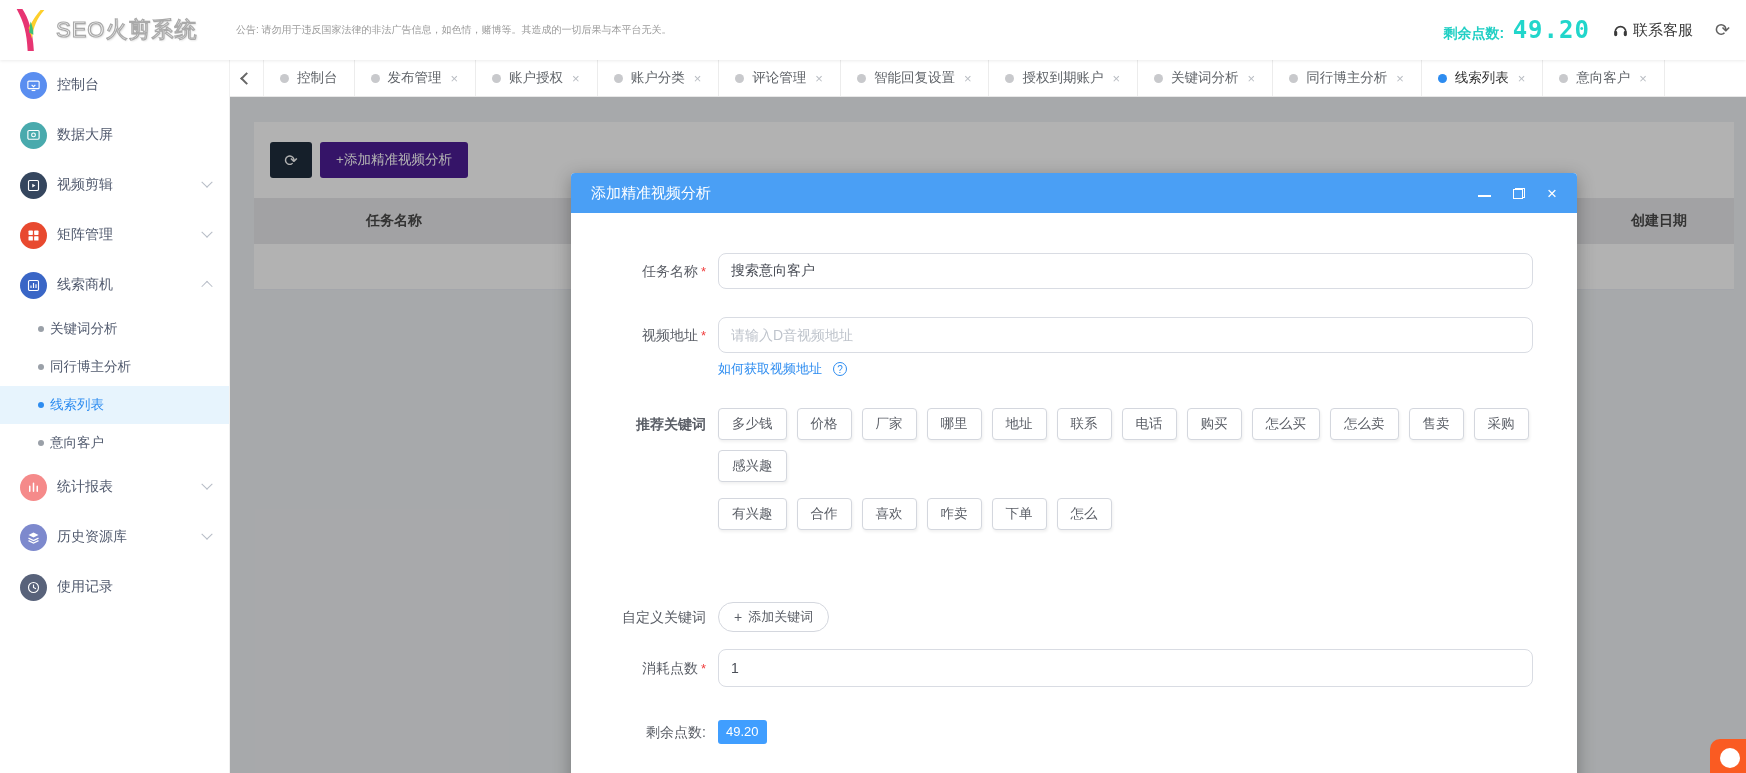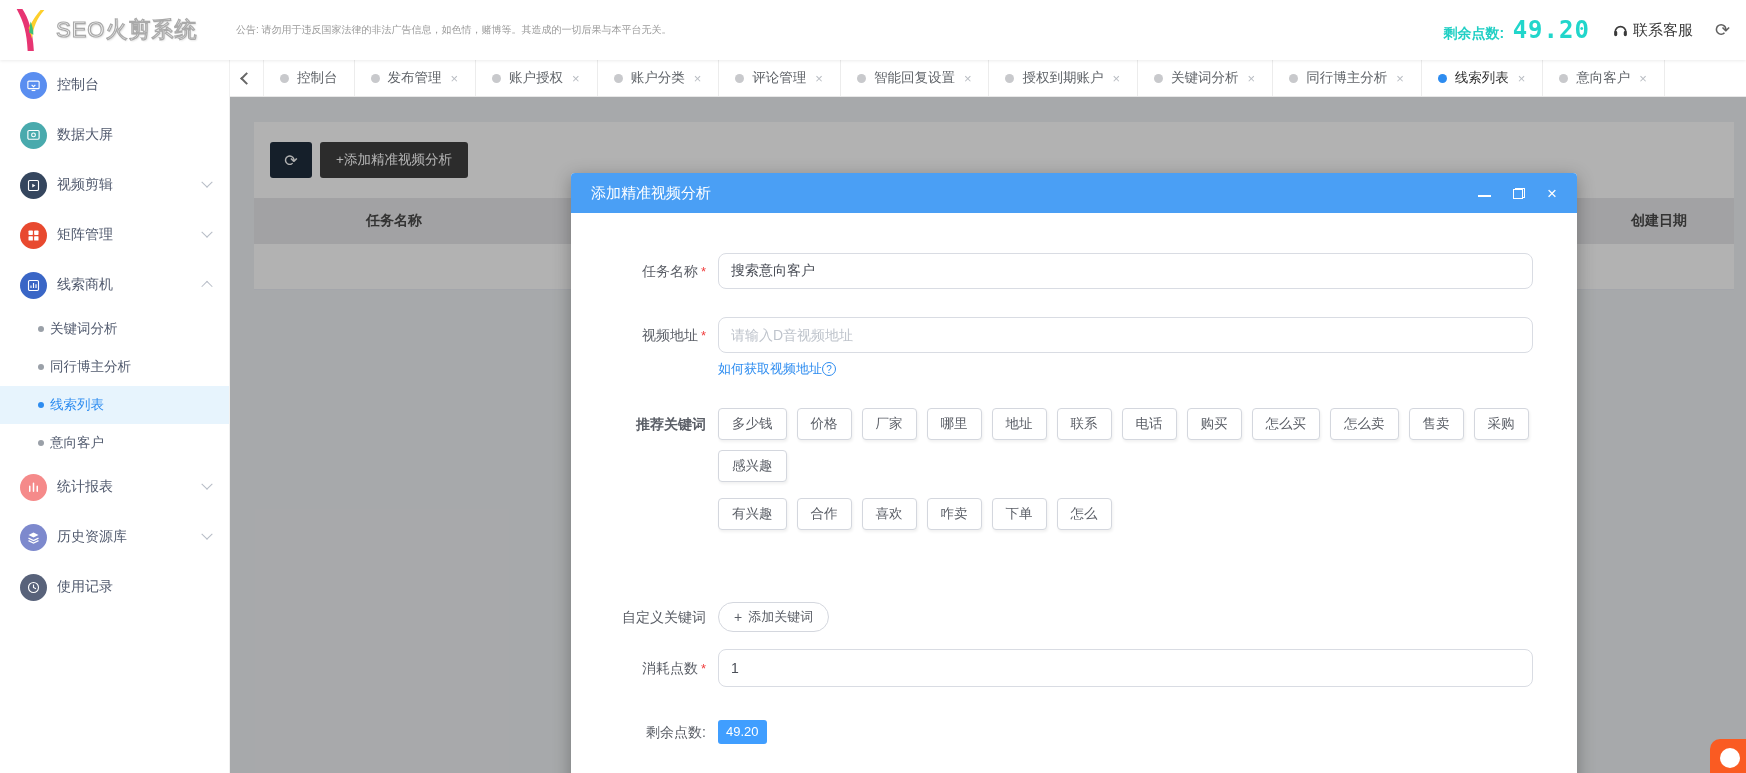--- a/index.html
+++ b/index.html
@@ -54,21 +54,21 @@
   .tab.active .dot { background:#2d8cf0; }
   .tab.active .tab-label { color:#2f2f2f; }
   .tab-close { color:#b8bcc2; font-size:13px; padding:0 1px; }
 
   
   .content { flex:1; position:relative; background:#f0f2f5; overflow:hidden; }
   .card { position:absolute; left:24px; right:12px; top:25px; height:168px; background:#fff; }
   .toolbar { display:flex; gap:8px; padding:20px 0 0 16px; }
   .btn-refresh { width:42px; height:36px; background:#1f2d3d; color:#fff; border:none;
     border-radius:3px; font-size:16px; cursor:pointer; }
-  .btn-add { height:36px; background:#404040; color:#fff; border:none; border-radius:3px;
+  .btn-add { height:36px; background:#4c1d95; color:#fff; border:none; border-radius:3px;
     font-size:13.5px; padding:0 16px; cursor:pointer; }
   .thead { margin-top:20px; height:46px; background:#e9e9eb; display:flex; align-items:center;
     padding:0 20px; font-size:14px; font-weight:bold; color:#4a4a4a; }
   .th-first { width:240px; text-align:center; }
   .th-spacer { flex:1; }
   .th-last { width:110px; text-align:center; }
   .trow { height:46px; border-bottom:1px solid #ebeef5; background:#fff; }
 
   .overlay { position:absolute; inset:0; background:rgba(0,0,0,.30); z-index:40; }
 
@@ -91,21 +91,21 @@
   .flabel { width:147px; flex:none; text-align:right; padding-right:12px; font-size:14px;
     color:#5a5e66; }
   .req { color:#f03e3e; margin-left:3px; font-size:13px; }
   .fctrl { flex:1; margin-right:44px; min-width:0; }
   .inp { width:100%; height:36px; border:1px solid #d9dce3; border-radius:8px; padding:0 12px;
     font-size:14px; color:#4a4e57; font-family:inherit; outline:none; }
   .inp::placeholder { color:#bfc4cc; }
   .row-name .flabel { line-height:36px; }
   .row-url { margin-top:27px; }
   .row-url .flabel { line-height:36px; }
-  .help-link { display:inline-flex; align-items:center; gap:0; margin-top:7px; font-size:13px;
+  .help-link { display:inline-flex; align-items:center; gap:11px; margin-top:7px; font-size:13px;
     color:#2d8cf0; cursor:pointer; }
   .help-q { width:14px; height:14px; border:1px solid #2d8cf0; border-radius:50%; font-size:10px;
     display:inline-flex; align-items:center; justify-content:center; }
   .row-kw { margin-top:30px; }
   .row-kw .flabel { line-height:32px;font-weight:bold; }
   .chips { display:flex; flex-wrap:wrap; gap:10px; }
   .chips + .chips { margin-top:16px; }
   .chip { height:32px; padding:0 13px; background:#fff; border:1px solid #d4d7de; border-radius:4px;
     font-size:13.5px; color:#5a5e66; cursor:pointer; font-family:inherit;
     box-shadow:1px 2px 3px rgba(0,0,0,.06); }

